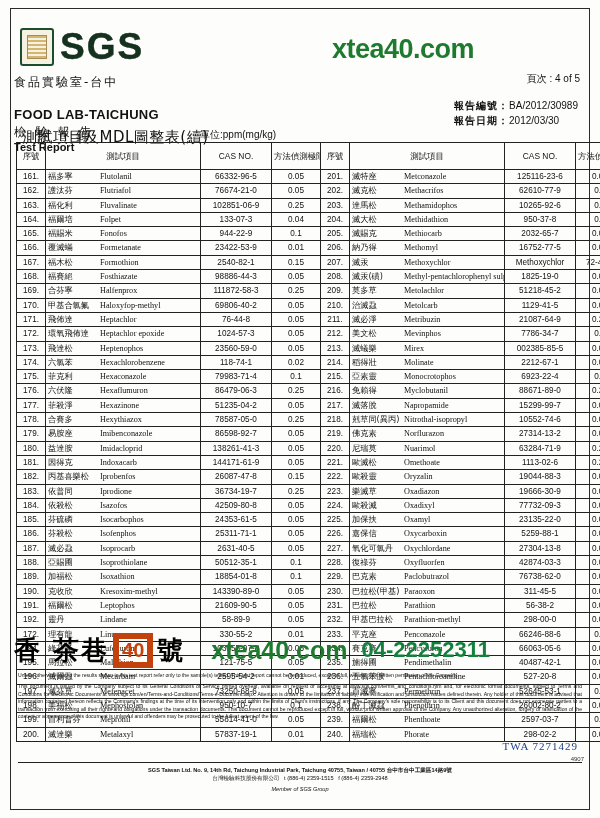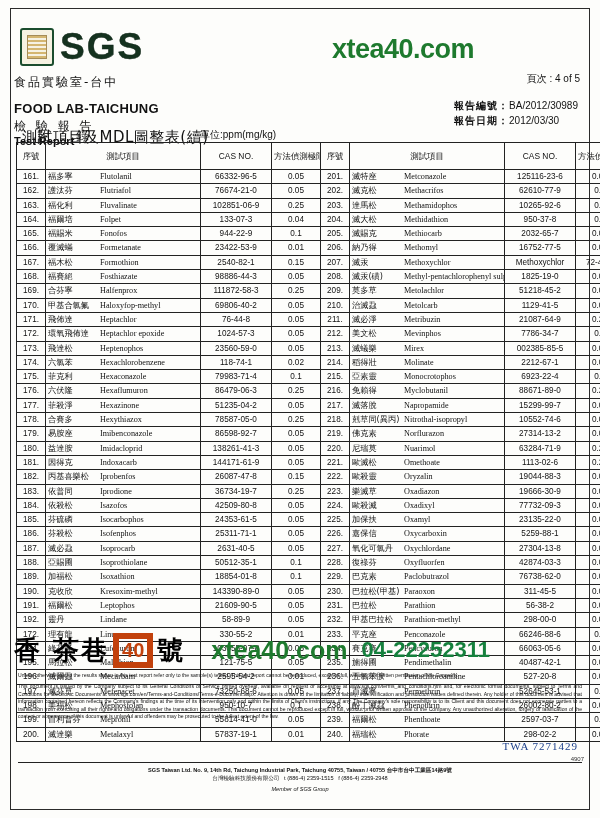--- a/index.html
+++ b/index.html
@@ -52,21 +52,21 @@
   .watermark-url{
     position:absolute;left:318px;top:22px;
     font-size:27px;font-weight:bold;color:#1e7a2e;
     font-family:"Liberation Sans", sans-serif;
     letter-spacing:-0.5px;
   }
   .lab-block{
     position:absolute;left:0;right:0;top:62px;text-align:left;
   }
   .lab-cn{font-size:12px;letter-spacing:2px;color:#111;}
-  .lab-en{font-size:13px;font-weight:bold;letter-spacing:.3px;margin-top:10px;}
+  .lab-en{font-size:13px;font-weight:bold;letter-spacing:.3px;margin-top:16px;}
   .rep-cn{font-size:12px;letter-spacing:3px;margin-top:2px;}
   .rep-en{font-size:11px;font-weight:bold;margin-top:0px;}
   .page-no{
     position:absolute;right:6px;top:60px;font-size:10px;
   }
   .appendix{
     position:absolute;left:24px;top:96px;font-size:13px;letter-spacing:6px;margin-top:19px;
   }
   .meta{
     position:absolute;right:8px;top:86px;font-size:10px;line-height:15px;

